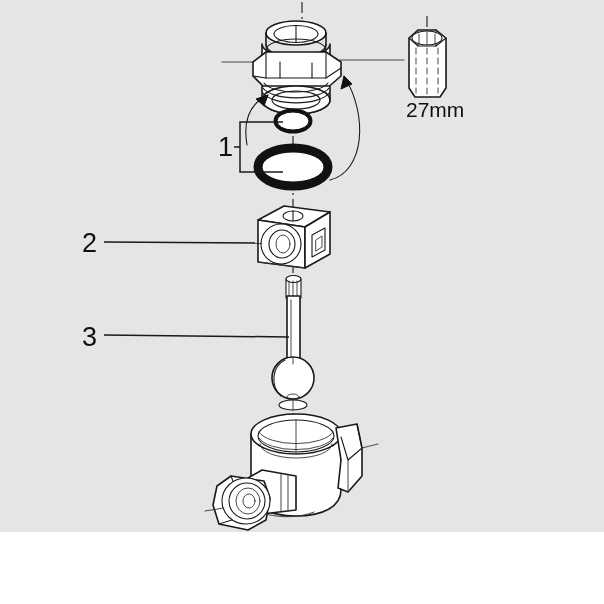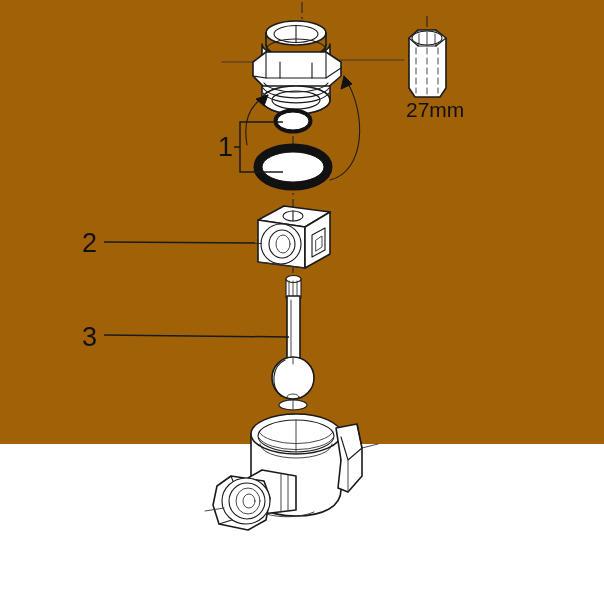--- a/index.html
+++ b/index.html
@@ -12,22 +12,22 @@
     height: 604px;
     font-family: "Liberation Sans", sans-serif;
     overflow: hidden;
     position: relative;
   }
   #diagram-root {
     position: absolute;
     left: 0;
     top: 0;
     width: 604px;
-    height: 444px;
-    background: #a16207;
+    height: 532px;
+    background: #e5e5e5;
   }
   svg.diagram {
     display: block;
     width: 604px;
     height: 604px;
   }
   .ln {
     fill: none;
     stroke: #1a1a1a;
     stroke-width: 1.6;

